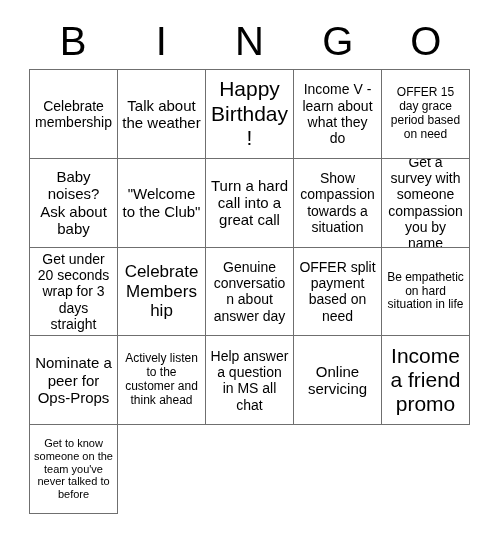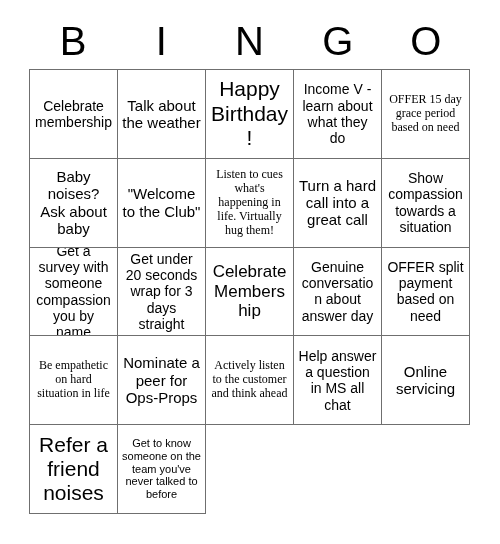--- a/index.html
+++ b/index.html
@@ -75,21 +75,21 @@
     width: 100%;
     line-height: 1.16;
     word-wrap: break-word;
   }
 
   
   .fs-xxl .cell-text { font-size: 21px; }
   .fs-xl  .cell-text { font-size: 15px; }
   .fs-lg  .cell-text { font-size: 17px; }
   .fs-md  .cell-text { font-size: 14px; }
-  .fs-sm  .cell-text { font-size: 12px; font-family: Liberation Serif, serif; }
+  .fs-sm  .cell-text { font-size: 12px; }
   .fs-xs  .cell-text { font-size: 11px; }
 
   
   .free-cell .cell-text {
     font-size: 34px;
     font-weight: 700;
     letter-spacing: -1px;
     transform: scaleX(0.92);
     line-height: 1;
   }
@@ -122,23 +122,20 @@
       </div>
       <div class="bingo-cell fs-sm">
         <span class="cell-text">OFFER 15 day grace period based on need</span>
       </div>
       <div class="bingo-cell fs-xl">
         <span class="cell-text">Baby noises? Ask about baby</span>
       </div>
       <div class="bingo-cell fs-xl">
         <span class="cell-text">"Welcome to the Club"</span>
       </div>
-      <div class="bingo-cell fs-sm">
-        <span class="cell-text">Listen to cues what's happening in life. Virtually hug them!</span>
-      </div>
       <div class="bingo-cell fs-xl">
         <span class="cell-text">Turn a hard call into a great call</span>
       </div>
       <div class="bingo-cell fs-md">
         <span class="cell-text">Show compassion towards a situation</span>
       </div>
       <div class="bingo-cell fs-md">
         <span class="cell-text">Get a survey with someone compassion you by name</span>
       </div>
       <div class="bingo-cell fs-md">
@@ -162,20 +159,20 @@
       <div class="bingo-cell fs-sm">
         <span class="cell-text">Actively listen to the customer and think ahead</span>
       </div>
       <div class="bingo-cell fs-md">
         <span class="cell-text">Help answer a question in MS all chat</span>
       </div>
       <div class="bingo-cell fs-xl">
         <span class="cell-text">Online servicing</span>
       </div>
       <div class="bingo-cell fs-xxl">
-        <span class="cell-text">Refer a friend noises</span>
+        <span class="cell-text">Income a friend promo</span>
       </div>
       <div class="bingo-cell fs-xs">
         <span class="cell-text">Get to know someone on the team you've never talked to before</span>
       </div>
     </div>
 
 </div>
 
 </body></html>

